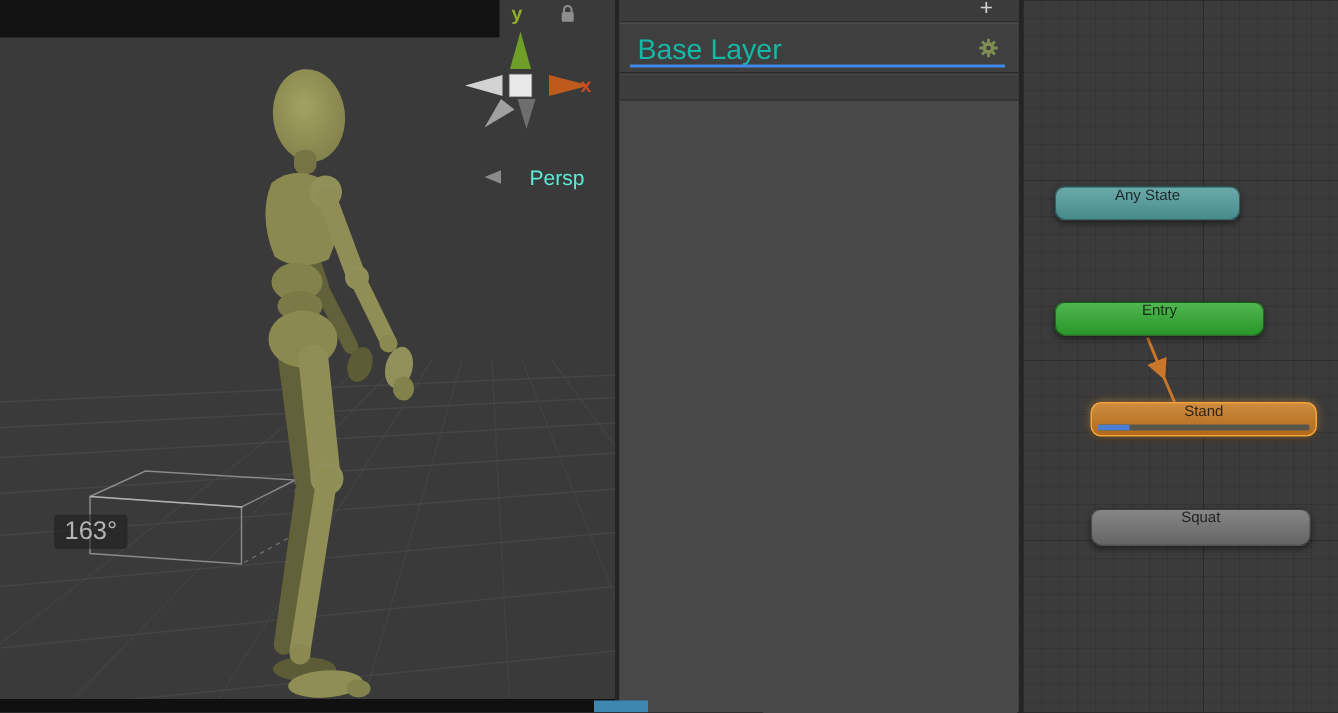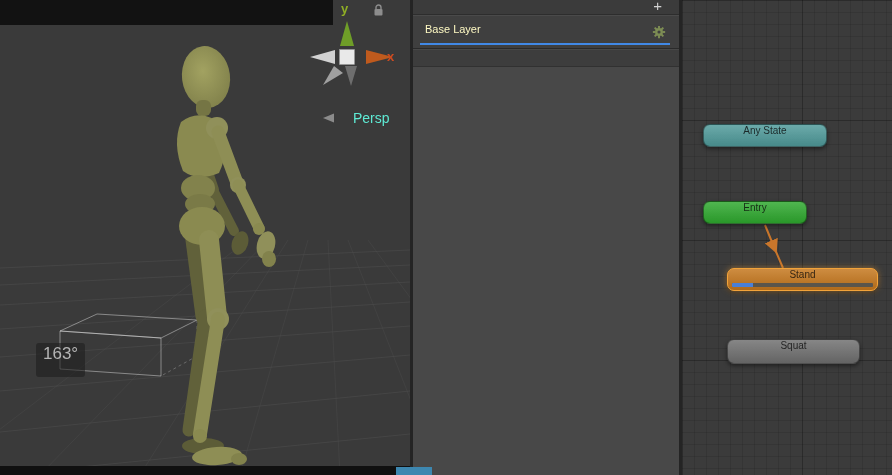--- a/index.html
+++ b/index.html
@@ -5,39 +5,39 @@
   * { margin:0; padding:0; box-sizing:border-box; }
   html,body { background:#1e1e1e; }
   body { font-family:"Liberation Sans", sans-serif; }
   .app { position:relative; width:892px; height:475px; overflow:hidden; background:#3a3a3a; user-select:none; }
 
   
   .scene-view { position:absolute; left:0; top:0; width:410px; height:475px; background:#3a3a3a; overflow:hidden; }
   .scene-svg { position:absolute; left:0; top:0; display:block; }
   .scene-top-shade { position:absolute; left:0; top:0; width:333px; height:25px; background:rgba(12,12,12,0.85); }
   .scene-bottom-strip { position:absolute; left:0; top:466px; width:410px; height:9px; background:#101010; }
-  .angle-label { position:absolute; left:36px; top:343px; font-size:17px; color:#b4b4b4; background:rgba(28,28,28,0.55); padding:1px 7px 13px; border-radius:3px; }
+  .angle-label { position:absolute; left:36px; top:343px; font-size:17px; color:#b4b4b4; background:rgba(28,28,28,0.55); padding:1px 7px 2px; border-radius:3px; }
   .gizmo { position:absolute; left:300px; top:0; width:110px; height:95px; }
   .gizmo svg { display:block; }
   .gizmo-y-label { position:absolute; left:341px; top:1px; font-size:13px; font-weight:bold; color:#8fae25; }
   .gizmo-x-label { position:absolute; left:387px; top:49px; font-size:13px; font-weight:bold; color:#cc4b21; }
   .persp { position:absolute; left:323px; top:110px; display:flex; align-items:center; gap:18px; color:#5eead4; font-size:14px; cursor:pointer; }
   .lock { position:absolute; left:373px; top:3px; width:11px; height:13px; cursor:pointer; }
 
   
   .divider { position:absolute; top:0; height:475px; background:#242424; cursor:col-resize; }
   .d1 { left:410px; width:3px; }
   .d2 { left:679px; width:3px; }
 
   
   .layers-panel { position:absolute; left:413px; top:0; width:266px; height:475px; background:#484848; }
   .layers-header { position:absolute; left:0; top:0; width:100%; height:15px; background:#3b3b3b; border-bottom:1px solid #2d2d2d; }
   .add-btn { position:absolute; right:17px; top:-2px; color:#d2d2d2; font-size:15px; line-height:16px; cursor:pointer; }
   .layer-row { position:absolute; left:0; top:15px; width:100%; height:34px; background:#3f3f3f; border-top:1px solid #4a4a4a; border-bottom:1px solid #2a2a2a; cursor:pointer; }
-  .layer-name { position:absolute; left:12px; top:7px; font-size:11px; color:#fef9c3; }
+  .layer-name { position:absolute; left:12px; top:7px; font-size:19px; color:#14b8a6; }
   .gear { position:absolute; right:13px; top:9px; width:14px; height:14px; cursor:pointer; }
   .weight-bar { position:absolute; left:7px; right:9px; bottom:3px; height:2px; }
   .layers-list-tail { position:absolute; left:0; top:50px; width:100%; height:17px; background:#3d3d3d; border-bottom:1px solid #313131; }
   .layers-body { position:absolute; left:0; top:68px; width:100%; height:407px; background:#484848; }
 
   
   .graph-panel { position:absolute; left:682px; top:0; width:210px; height:475px;
     background-color:#3b3b3b;
     background-image:
       linear-gradient(rgba(0,0,0,0.10) 1px, transparent 1px),
@@ -46,25 +46,25 @@
       linear-gradient(90deg, rgba(0,0,0,0.18) 1px, transparent 1px);
     background-size:12px 12px, 12px 12px, 120px 120px, 120px 120px; }
   .transitions { position:absolute; left:0; top:0; pointer-events:none; }
   .node { position:absolute; border-radius:7px; display:flex; justify-content:center;
     font-size:10px; color:rgba(8,8,8,0.78); border:1px solid rgba(0,0,0,0.4);
     box-shadow:0 2px 4px rgba(0,0,0,0.45);
     background-image:linear-gradient(to bottom, rgba(255,255,255,0.16), rgba(0,0,0,0.10));
     cursor:pointer; }
   .node-label { pointer-events:none; }
   .node-anystate { left:21px; top:124px; width:124px; height:23px; }
-  .node-entry { left:21px; top:201px; width:104px; height:23px; }
+  .node-entry { left:21px; top:201px; width:140px; height:23px; }
   .node-stand { left:45px; top:268px; width:151px; height:23px; border:1px solid #f2a33a;
     box-shadow:0 0 6px rgba(242,163,58,0.55), 0 2px 4px rgba(0,0,0,0.45); }
   .node-stand .node-label { margin-bottom:5px; }
-  .node-squat { left:45px; top:339px; width:133px; height:25px; }
+  .node-squat { left:45px; top:339px; width:147px; height:25px; }
   .node-progress { position:absolute; left:4px; right:4px; bottom:3px; height:4px; background:#5a554b; border-radius:1px; overflow:hidden; }
   .node-progress-fill { height:100%; }
 
   .bottom-accent { position:absolute; left:396px; top:467px; width:36px; height:8px; }
 </style>
 </head>
 <body>
 
 <div class="app">
 

